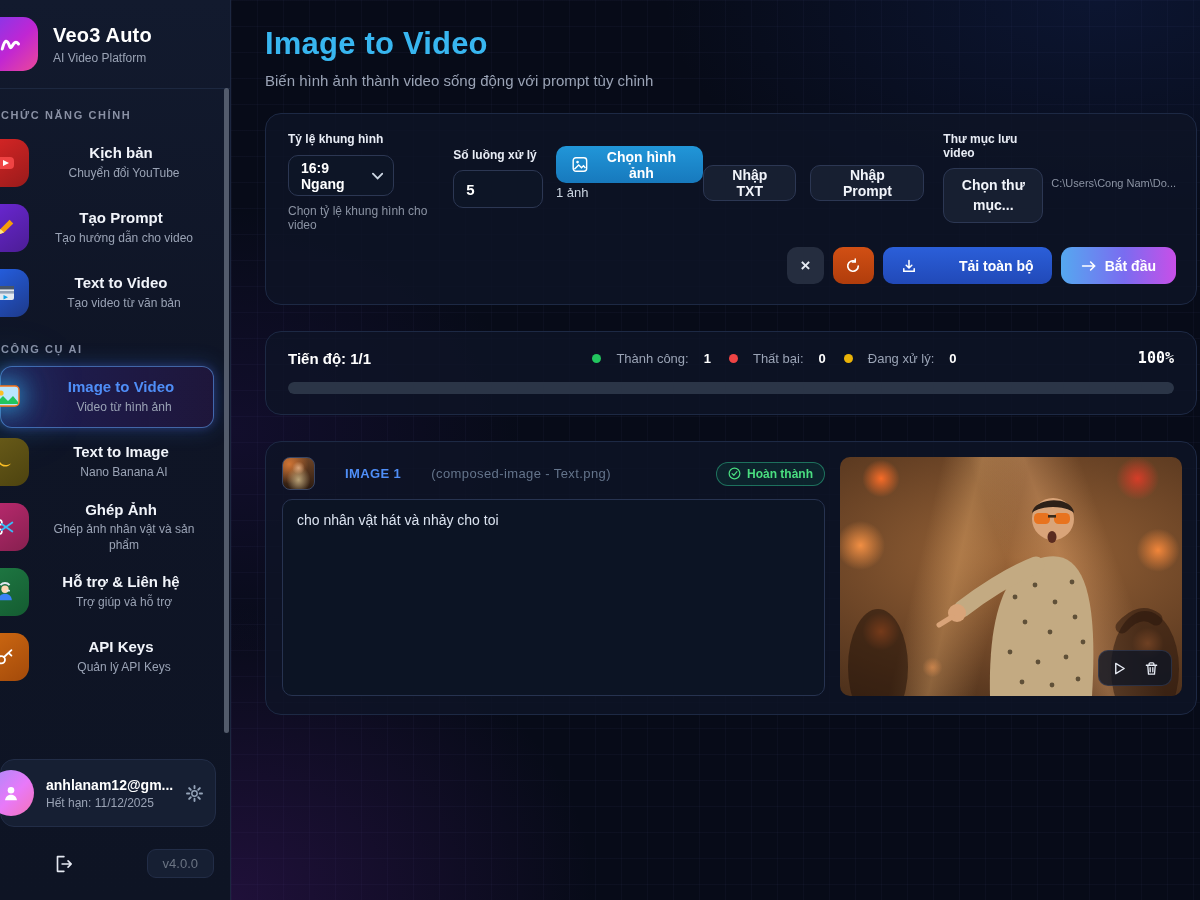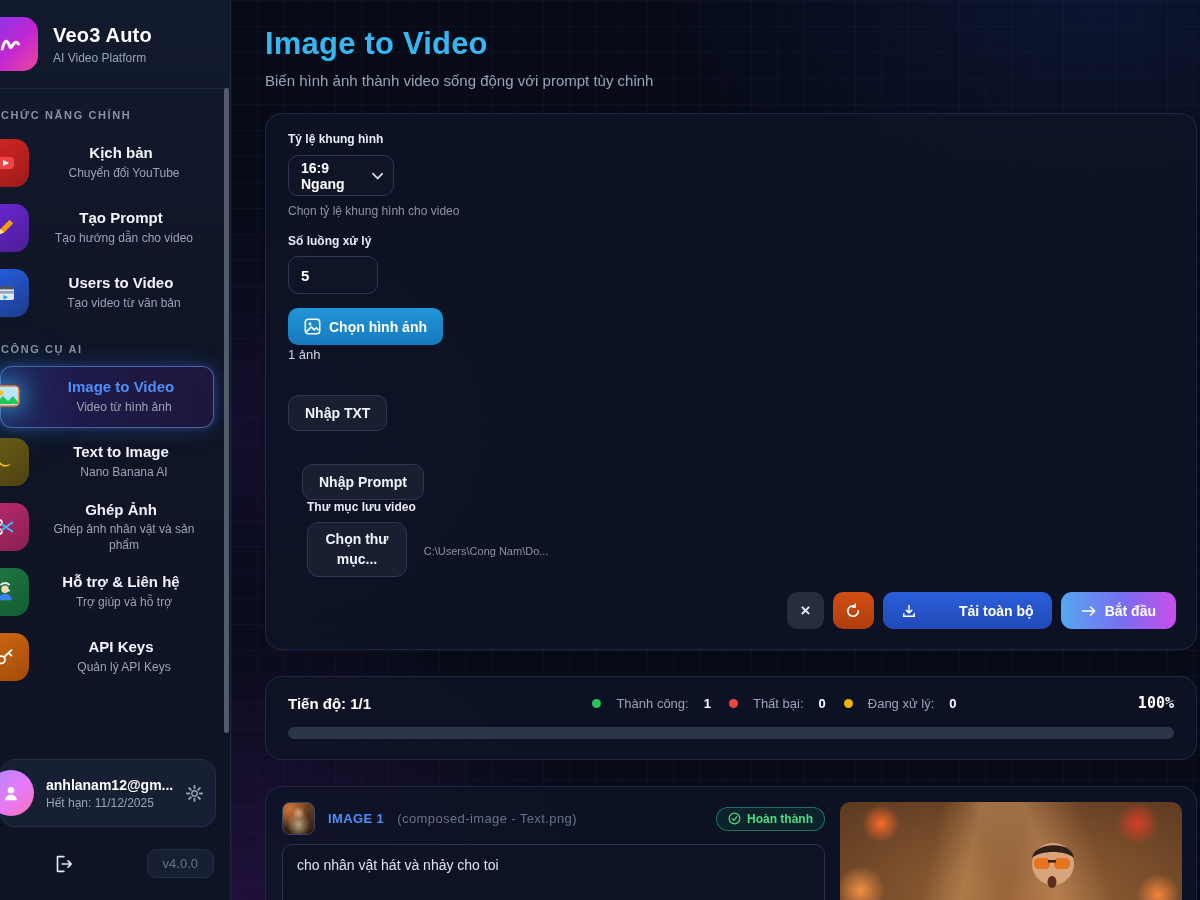--- a/index.html
+++ b/index.html
@@ -62,21 +62,21 @@
       radial-gradient(520px 420px at 0% 100%, rgba(88,28,135,.30), transparent 70%),
       radial-gradient(420px 320px at 0% 48%, rgba(76,29,149,.16), transparent 70%),
       linear-gradient(rgba(99,113,170,.055) 1px, transparent 1px),
       linear-gradient(90deg, rgba(99,113,170,.055) 1px, transparent 1px);
     background-size:auto,auto,auto,26px 26px,26px 26px; }
   .page-title { font-size:31px; font-weight:bold; color:#38b6f0; letter-spacing:.2px; }
   .page-sub { font-size:15px; color:#9aa3b5; margin-top:10px; }
 
   .panel { background:rgba(14,21,38,.78); border:1px solid #1d2944; border-radius:16px; width:932px; }
   .controls-card { margin-top:24px; padding:18px 20px 20px 22px; }
-  .controls-row { display:flex; align-items:flex-start;flex-direction:column; }
+  .controls-row { display:flex; align-items:flex-start; }
   .f-label { font-size:12px; font-weight:bold; color:#e8ecf5; }
   .select-box { margin-top:9px; width:106px; height:41px; background:#0d1526; border:1px solid #2c3753;
     border-radius:10px; display:flex; align-items:center; justify-content:space-between;
     padding:0 10px 0 12px; cursor:pointer; }
   .select-val { font-size:14px; font-weight:bold; color:#fff; }
   .f-hint { font-size:12px; color:#8b93a3; margin-top:8px; }
   .num-input { width:90px; height:38px; background:#0d1526; border:1px solid #2c3753; border-radius:10px;
     color:#fff; font-size:15px; font-weight:bold; padding:0 12px; margin-top:8px;
     font-family:"Liberation Sans","DejaVu Sans",sans-serif; }
   .btn { border:none; cursor:pointer; font-family:inherit; display:inline-flex; align-items:center;
@@ -102,21 +102,21 @@
   .leg-item { display:flex; align-items:center; gap:15px; font-size:13px; color:#9aa3b5; }
   .dot { width:9px; height:9px; border-radius:50%; }
   .leg-num { color:#fff; font-weight:bold; }
   .prog-pct { font-size:15px; font-weight:bold; color:#fff; font-family:"DejaVu Sans Mono",monospace; }
   .prog-bar { margin-top:15px; height:12px; border-radius:7px; background:#1c2534; overflow:hidden; }
   .prog-fill { height:100%; border-radius:7px; background:#2b3547; }
 
   .result-card { margin-top:26px; padding:15px 14px 18px 16px; }
   .result-body { display:flex; gap:15px; }
   .result-left { flex:1; display:flex; flex-direction:column; min-width:0; }
-  .res-head { display:flex; align-items:center; gap:13px; }
+  .res-head { display:flex; align-items:center; gap:30px; }
   .thumb { width:33px; height:33px; flex:none; border-radius:8px; border:1px solid #3a4663;
     background:
       radial-gradient(8px 8px at 50% 32%, #d9a479 0%, rgba(217,164,121,0) 80%),
       radial-gradient(14px 16px at 50% 70%, #b9a277 0%, rgba(185,162,119,0) 85%),
       radial-gradient(circle at 20% 20%, rgba(255,140,60,.7), transparent 55%),
       linear-gradient(180deg,#6e4426,#2b1a10); }
   .res-name { font-size:13px; font-weight:bold; color:#4f8ef7; letter-spacing:.4px; }
   .res-file { font-size:13px; color:#64748b; letter-spacing:.4px; }
   .badge-done { margin-left:auto; display:flex; align-items:center; gap:6px; height:24px; padding:0 11px;
     border-radius:13px; background:rgba(16,185,129,.10); border:1px solid rgba(52,211,153,.45);
@@ -190,21 +190,21 @@
       <div class="nav-item">
         <span class="nav-icon icon-film">
           <svg width="24" height="24" viewBox="0 0 24 24">
               <rect x="3" y="5" width="18" height="14" rx="2" fill="#e2e8f0"></rect>
               <rect x="3" y="5" width="18" height="3.4" fill="#475569"></rect>
               <rect x="3" y="10" width="18" height="2.6" fill="#94a3b8"></rect>
               <path d="M10.5 14 L15 16.3 L10.5 18.6 Z" fill="#0ea5e9"></path>
             </svg>
         </span>
         <span class="nav-text">
-          <div class="nav-title">Users to Video</div>
+          <div class="nav-title">Text to Video</div>
           <div class="nav-sub">Tạo video từ văn bản</div>
         </span>
       </div>
 
       <div class="section-label">CÔNG CỤ AI</div>
 
       <div class="nav-item active">
         <span class="nav-icon icon-img">
           <svg width="30" height="26" viewBox="0 0 30 26">
               <rect x="2" y="2" width="26" height="20" rx="4" fill="#bae6fd"></rect>

